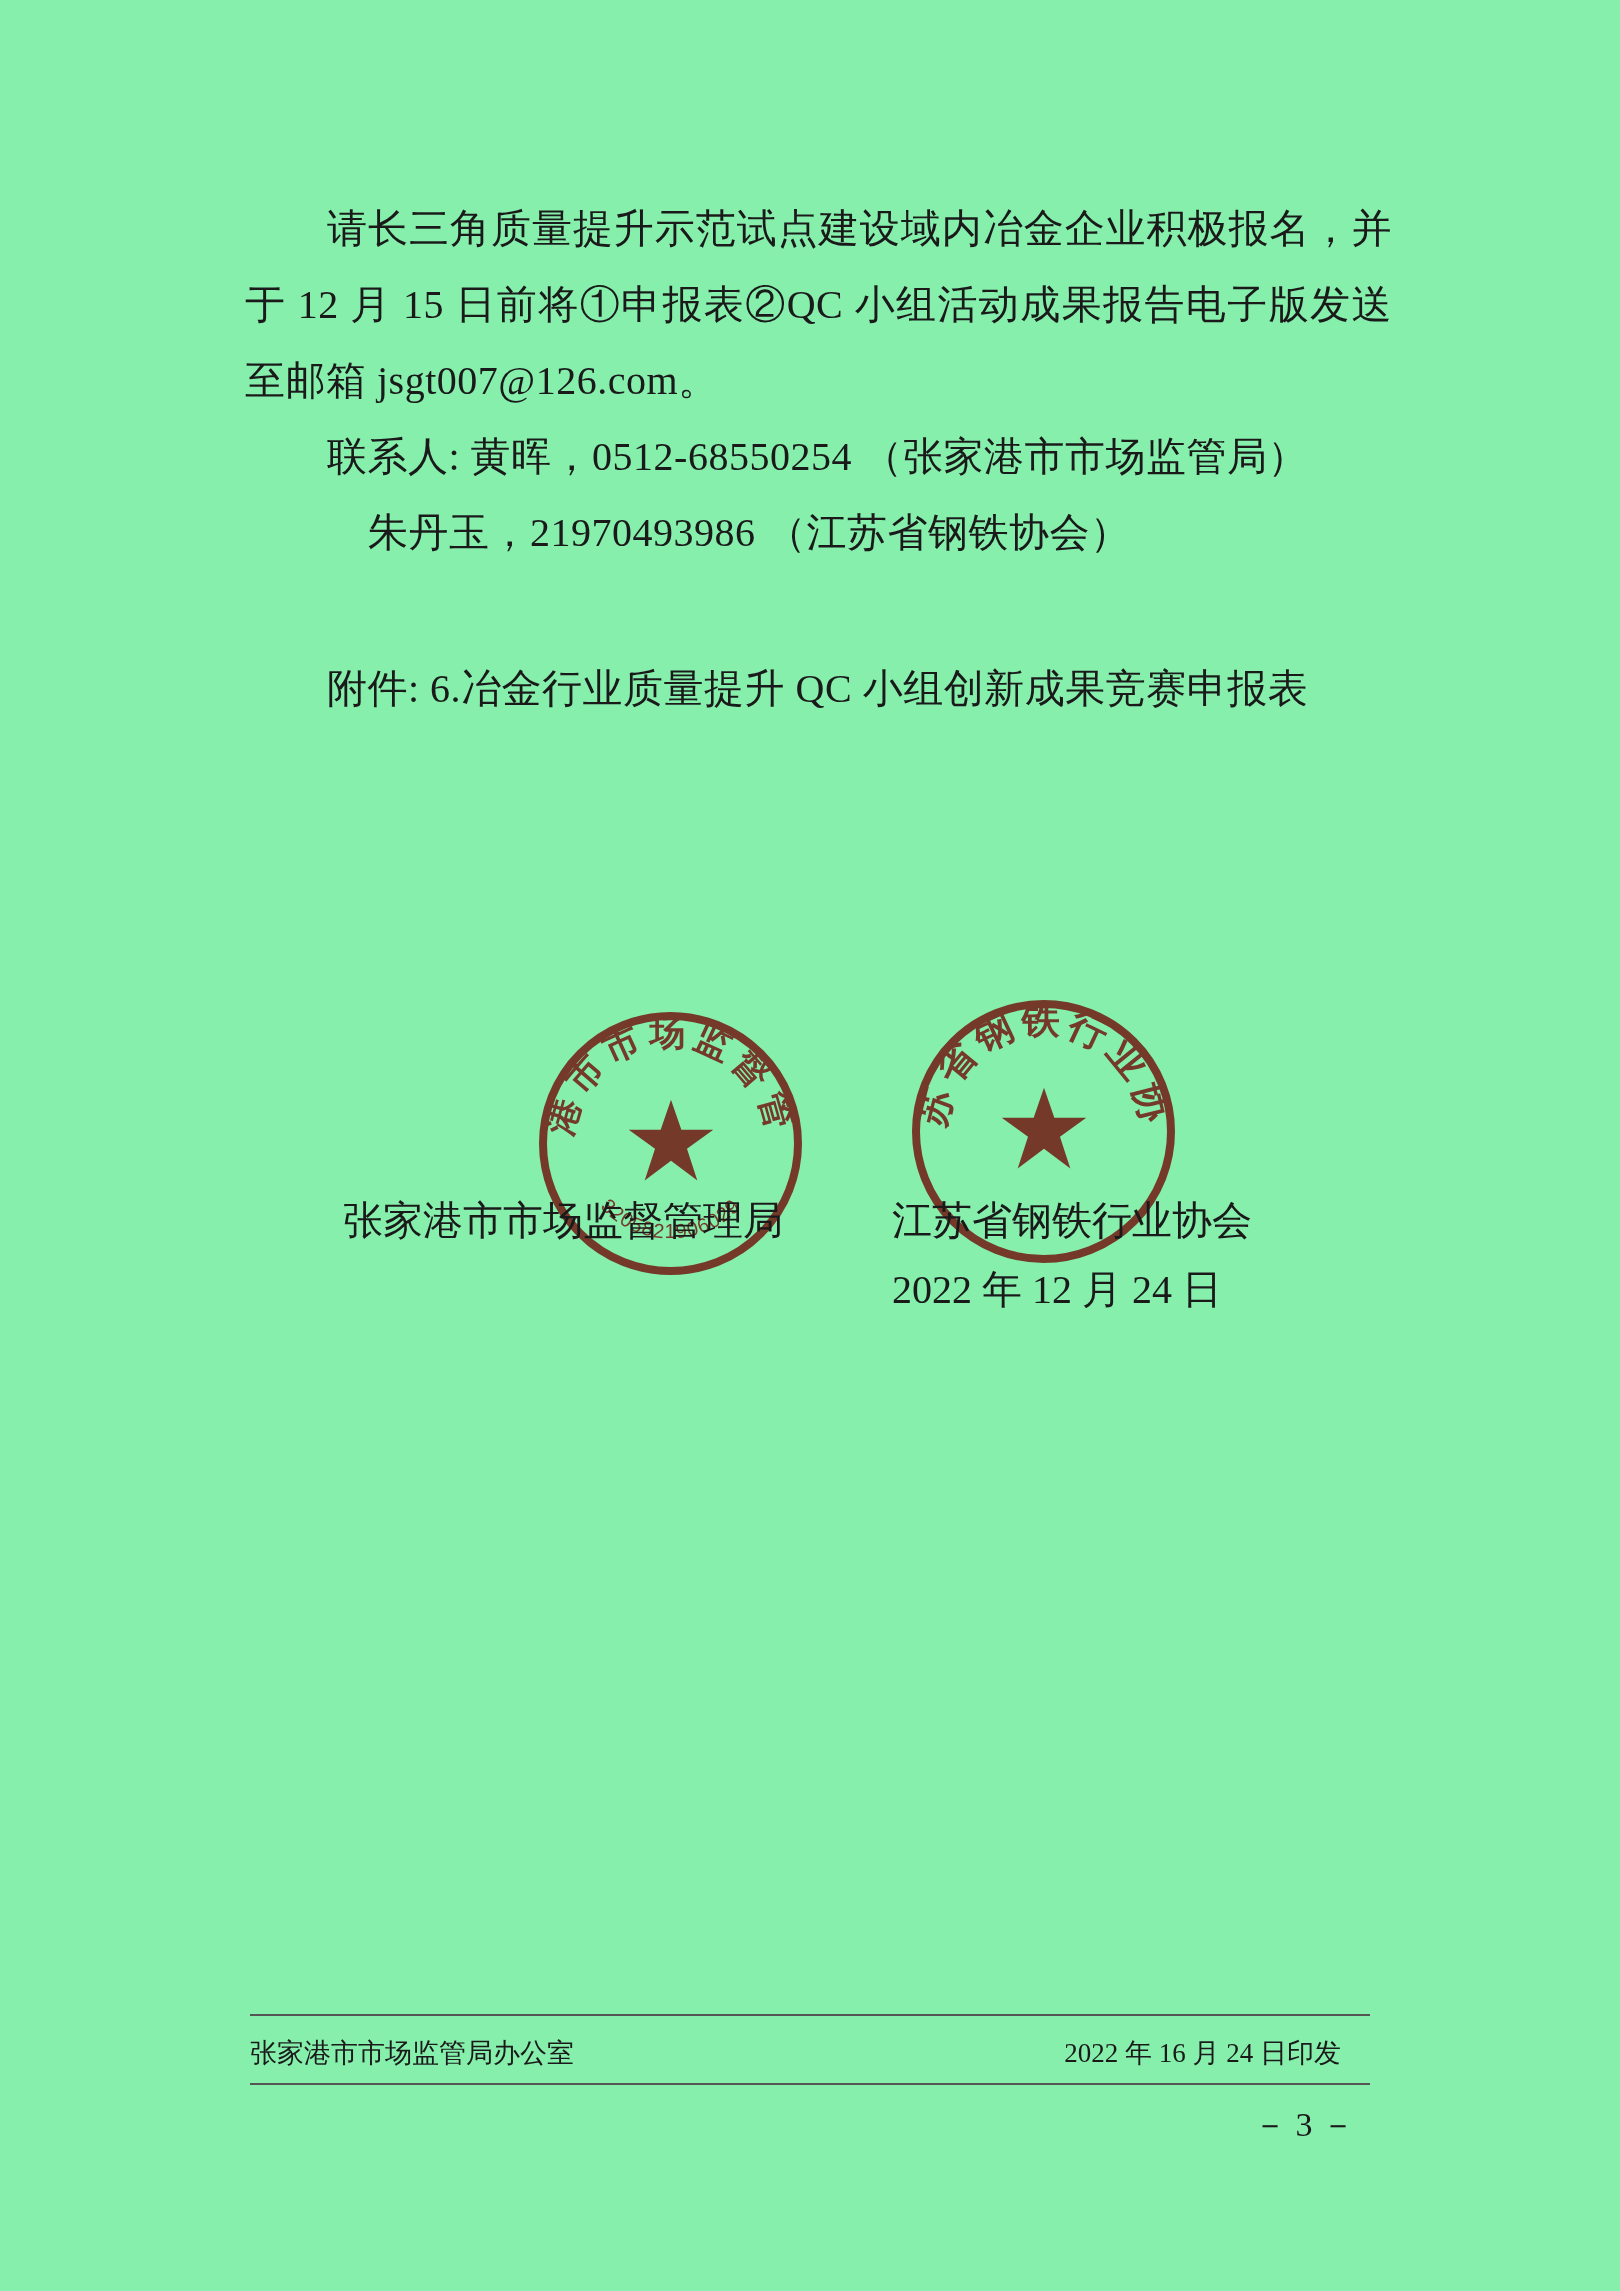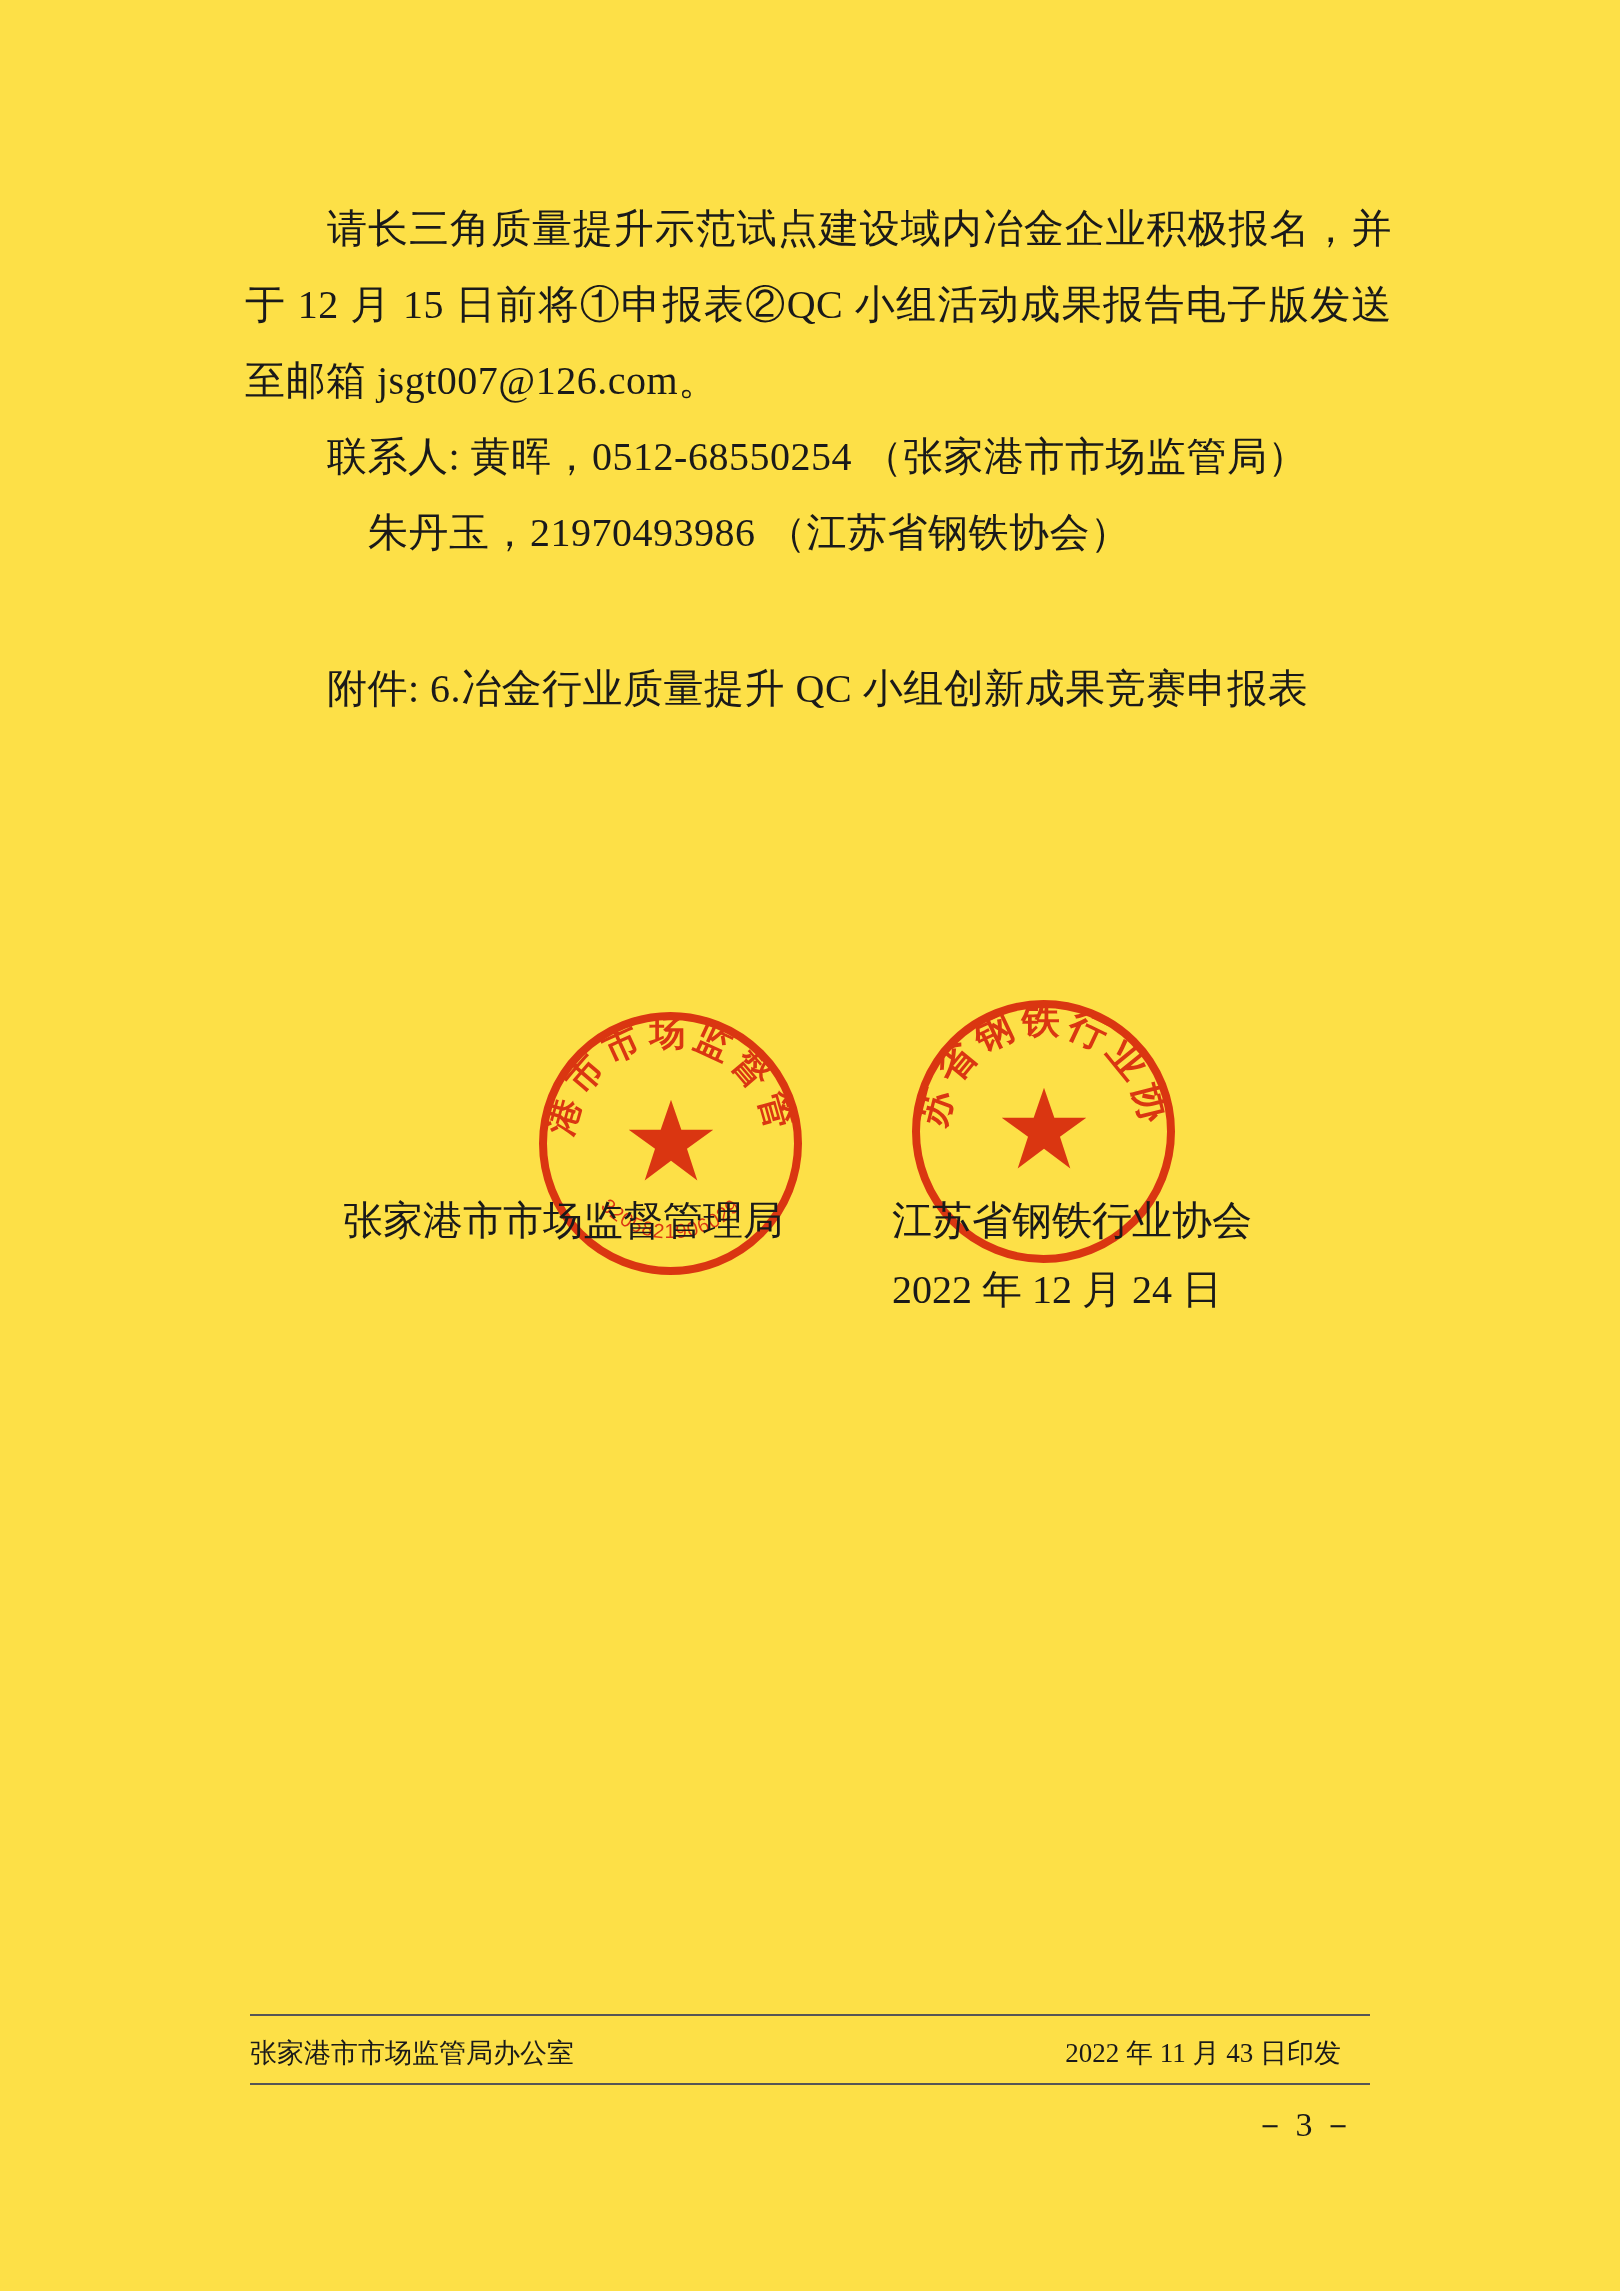--- a/index.html
+++ b/index.html
@@ -11,21 +11,21 @@
     width: 1620px;
     height: 2292px;
     position: relative;
     font-family: "Liberation Serif", "DejaVu Serif", serif;
     color: #1a1a1a;
     overflow: hidden;
   }
   .page {
     position: absolute;
     inset: 0;
-    background: #fde047;
+    background: #86efac;
   }
   .content {
     position: absolute;
     left: 245px;
     top: 191px;
     width: 1147px;
   }
   p.body-line {
     margin: 0;
     font-size: 40px;
@@ -221,21 +221,21 @@
       <div>江苏省钢铁行业协会</div>
       <div>2022 年 12 月 24 日</div>
     </div>
 
   </div>
 
   <div class="footer-rule"></div>
 
   <div class="footer-row">
     <span class="footer-left">张家港市市场监管局办公室</span>
-    <span class="footer-right">2022 年 11 月 43 日印发</span>
+    <span class="footer-right">2022 年 16 月 24 日印发</span>
   </div>
 
   <div class="footer-rule2"></div>
 
   <div class="page-number">－ 3 －</div>
 
 </div>
 
 
 </body></html>

